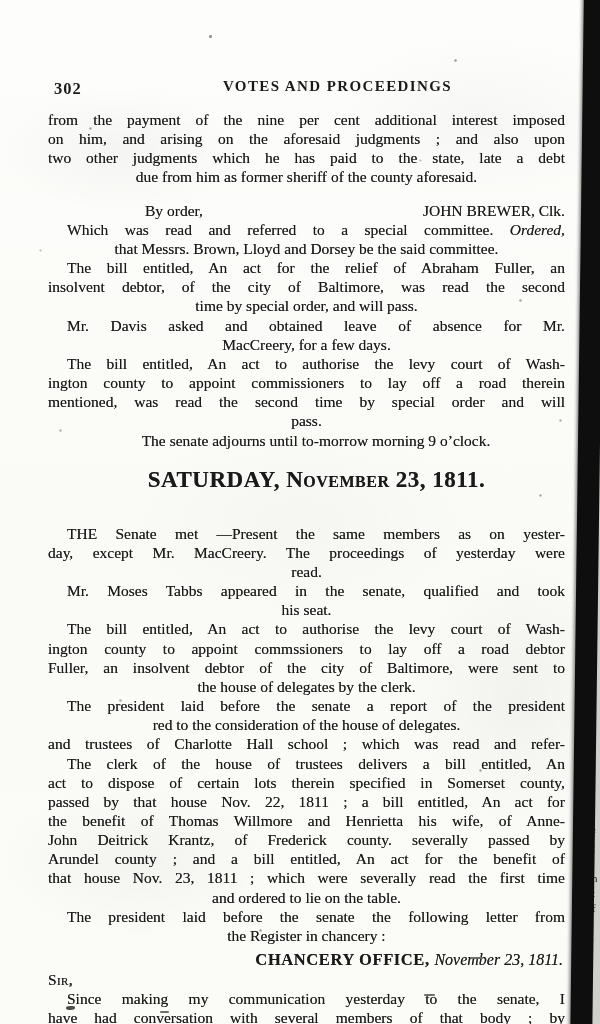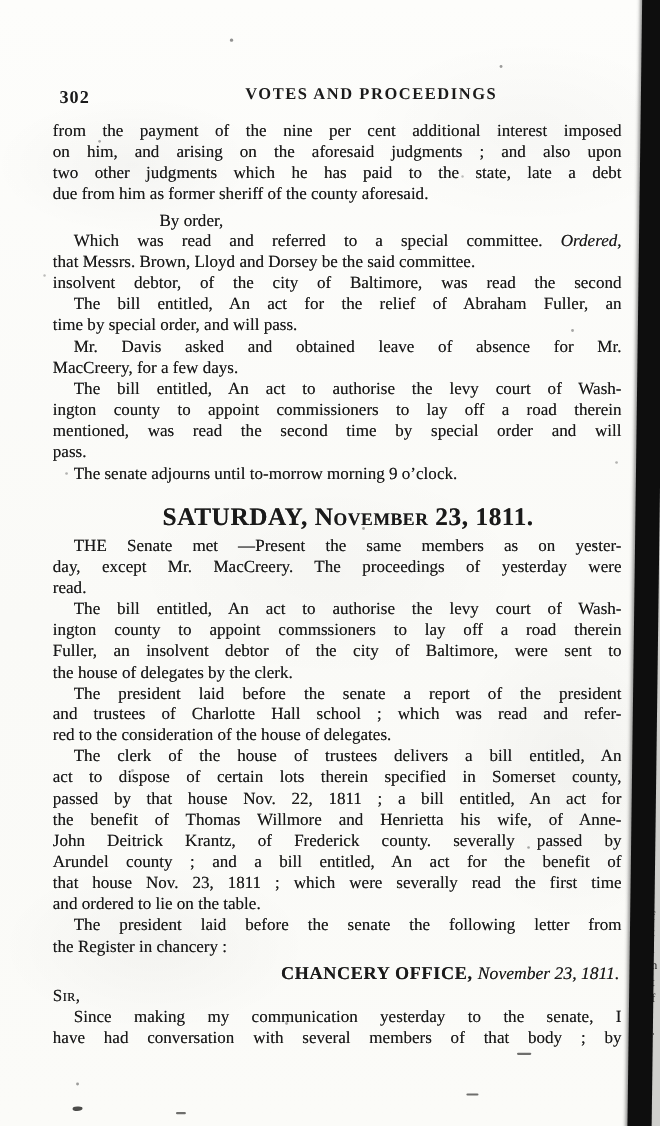--- a/index.html
+++ b/index.html
@@ -16,28 +16,28 @@
     color:#1a1a1a;
   }
   
   .running-head{position:absolute;top:78px;left:48px;width:517px;height:24px;}
   .pagenum{position:absolute;left:6px;top:1px;font-size:16.5px;font-weight:bold;letter-spacing:1px;}
   .headtitle{position:absolute;left:0;right:0;top:0;text-align:center;transform:translateX(31px);
     font-size:15px;font-weight:bold;letter-spacing:1.4px;}
   
   .doc{position:absolute;top:110px;left:48px;width:517px;font-size:15.5px;line-height:19.15px;
     text-shadow:0 0 .35px rgba(20,20,20,.65);}
-  .ln{display:block;}
+  .ln{display:block;text-align:center;}
   .ln.j{text-align:justify;text-align-last:justify;}
   .ln.ind{text-indent:19px;}
   .it{font-style:italic;}
   .bd{font-weight:bold;letter-spacing:.6px;}
   .sc{font-variant:small-caps;letter-spacing:.5px;}
-  .byline{display:flex;justify-content:space-between;padding-left:97px;margin-top:4px;}
-  .heading{text-align:center;font-size:23px;line-height:31px;margin:14px 0 2px;font-weight:bold;
+  .byline{display:flex;justify-content:space-between;padding-left:97px;margin-top:14px;}
+  .heading{text-align:center;font-size:23px;line-height:31px;margin:14px 0 29px;font-weight:bold;
     letter-spacing:.5px;transform:translateX(10px);}
   .heading .sc{font-weight:bold;}
   .letterhead{text-align:right;font-size:16px;line-height:21px;margin-top:4px;padding-right:2px;}
   .letterhead .bd{font-size:16.5px;}
   .salutation{font-variant:small-caps;letter-spacing:.4px;line-height:19px;}
   
   .edge-strip{position:absolute;top:0;right:0;width:14px;height:1024px;background:#cfcfcc;
     background-image:radial-gradient(circle 1px at 4px 40px, #8a8a88 40%, transparent 60%),
       radial-gradient(circle 1px at 9px 260px, #7f7f7d 40%, transparent 60%),
       radial-gradient(circle 1px at 5px 610px, #8a8a88 40%, transparent 60%),
@@ -74,28 +74,29 @@
 
   <div class="doc">
       <div>
         <span class="ln j"><span class="">from the payment of the nine per cent additional interest imposed</span></span>
         <span class="ln j"><span class="">on him, and arising on the aforesaid judgments ; and also upon</span></span>
         <span class="ln j"><span class="">two other judgments which he has paid to the state, late a debt</span></span>
         <span class="ln"><span class="">due from him as former sheriff of the county aforesaid.</span></span>
       </div>
       <div class="byline">
         <span>By order,</span>
+        <span>JOHN BREWER, Clk.</span>
       </div>
       <div>
         <span class="ln j ind"><span class="">Which was read and referred to a special committee. </span><span class="it">Ordered,</span></span>
         <span class="ln"><span class="">that Messrs. Brown, Lloyd and Dorsey be the said committee.</span></span>
       </div>
       <div>
+        <span class="ln j ind"><span class="">The bill entitled, An act for the relief of Abraham Fuller, an</span></span>
         <span class="ln j"><span class="">insolvent debtor, of the city of Baltimore, was read the second</span></span>
-        <span class="ln j ind"><span class="">The bill entitled, An act for the relief of Abraham Fuller, an</span></span>
         <span class="ln"><span class="">time by special order, and will pass.</span></span>
       </div>
       <div>
         <span class="ln j ind"><span class="">Mr. Davis asked and obtained leave of absence for Mr.</span></span>
         <span class="ln"><span class="">MacCreery, for a few days.</span></span>
       </div>
       <div>
         <span class="ln j ind"><span class="">The bill entitled, An act to authorise the levy court of Wash-</span></span>
         <span class="ln j"><span class="">ington county to appoint commissioners to lay off a road therein</span></span>
         <span class="ln j"><span class="">mentioned, was read the second time by special order and will</span></span>
@@ -104,29 +105,33 @@
       <div>
         <span class="ln ind"><span class="">The senate adjourns until to-morrow morning 9 o’clock.</span></span>
       </div>
       <div class="heading"><span class="">SATURDAY, </span><span class="sc">November</span><span class=""> 23, 1811.</span></div>
       <div>
         <span class="ln j ind"><span class="">THE Senate met —Present the same members as on yester-</span></span>
         <span class="ln j"><span class="">day, except Mr. MacCreery. The proceedings of yesterday were</span></span>
         <span class="ln"><span class="">read.</span></span>
       </div>
       <div>
+        <span class="ln j ind"><span class="">Mr. Moses Tabbs appeared in the senate, qualified and took</span></span>
+        <span class="ln"><span class="">his seat.</span></span>
+      </div>
+      <div>
         <span class="ln j ind"><span class="">The bill entitled, An act to authorise the levy court of Wash-</span></span>
-        <span class="ln j"><span class="">ington county to appoint commssioners to lay off a road therein</span></span>
+        <span class="ln j"><span class="">ington county to appoint commssioners to lay off a road debtor</span></span>
         <span class="ln j"><span class="">Fuller, an insolvent debtor of the city of Baltimore, were sent to</span></span>
         <span class="ln"><span class="">the house of delegates by the clerk.</span></span>
       </div>
       <div>
         <span class="ln j ind"><span class="">The president laid before the senate a report of the president</span></span>
+        <span class="ln"><span class="">red to the consideration of the house of delegates.</span></span>
         <span class="ln j"><span class="">and trustees of Charlotte Hall school ; which was read and refer-</span></span>
-        <span class="ln"><span class="">red to the consideration of the house of delegates.</span></span>
       </div>
       <div>
         <span class="ln j ind"><span class="">The clerk of the house of trustees delivers a bill entitled, An</span></span>
         <span class="ln j"><span class="">act to dispose of certain lots therein specified in Somerset county,</span></span>
         <span class="ln j"><span class="">passed by that house Nov. 22, 1811 ; a bill entitled, An act for</span></span>
         <span class="ln j"><span class="">the benefit of Thomas Willmore and Henrietta his wife, of Anne-</span></span>
         <span class="ln j"><span class="">John Deitrick Krantz, of Frederick county. severally passed by</span></span>
         <span class="ln j"><span class="">Arundel county ; and a bill entitled, An act for the benefit of</span></span>
         <span class="ln j"><span class="">that house Nov. 23, 1811 ; which were severally read the first time</span></span>
         <span class="ln"><span class="">and ordered to lie on the table.</span></span>

